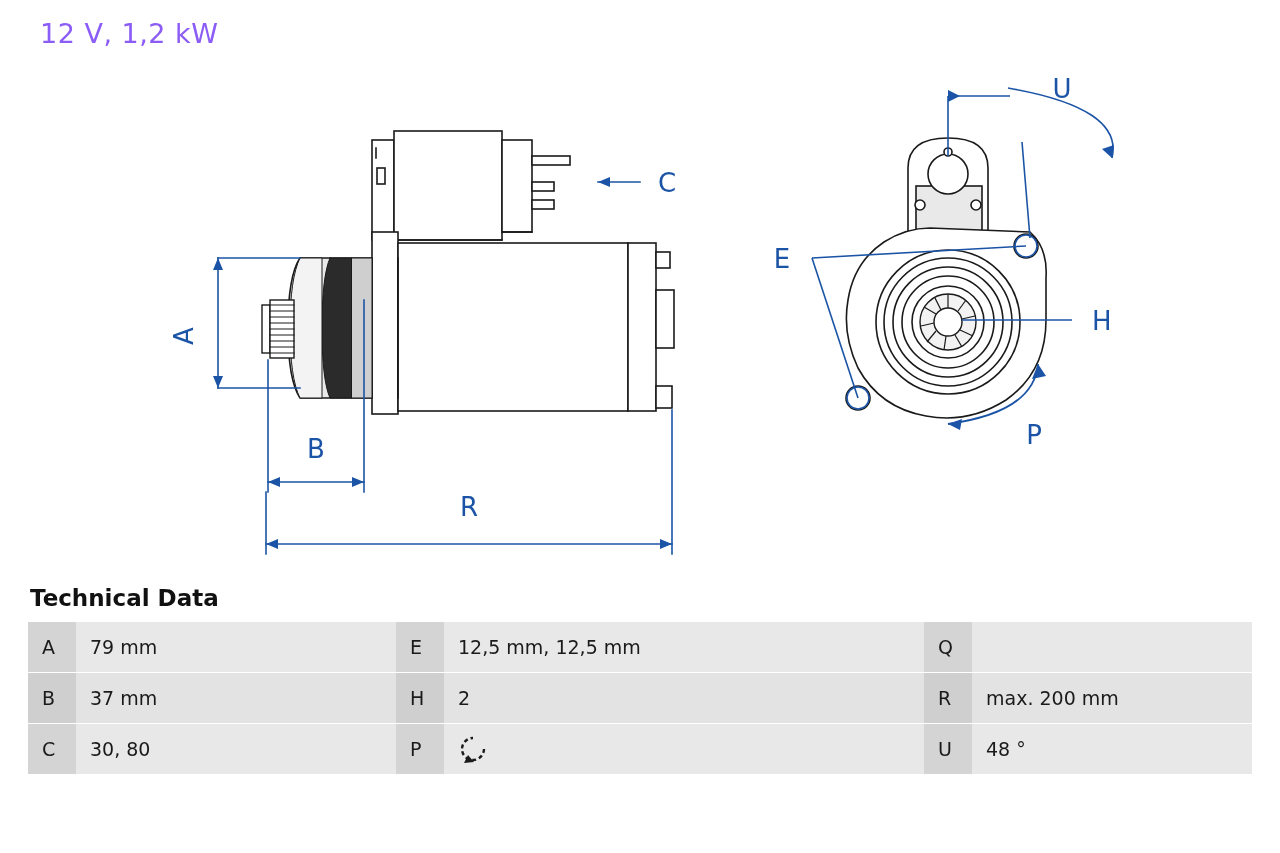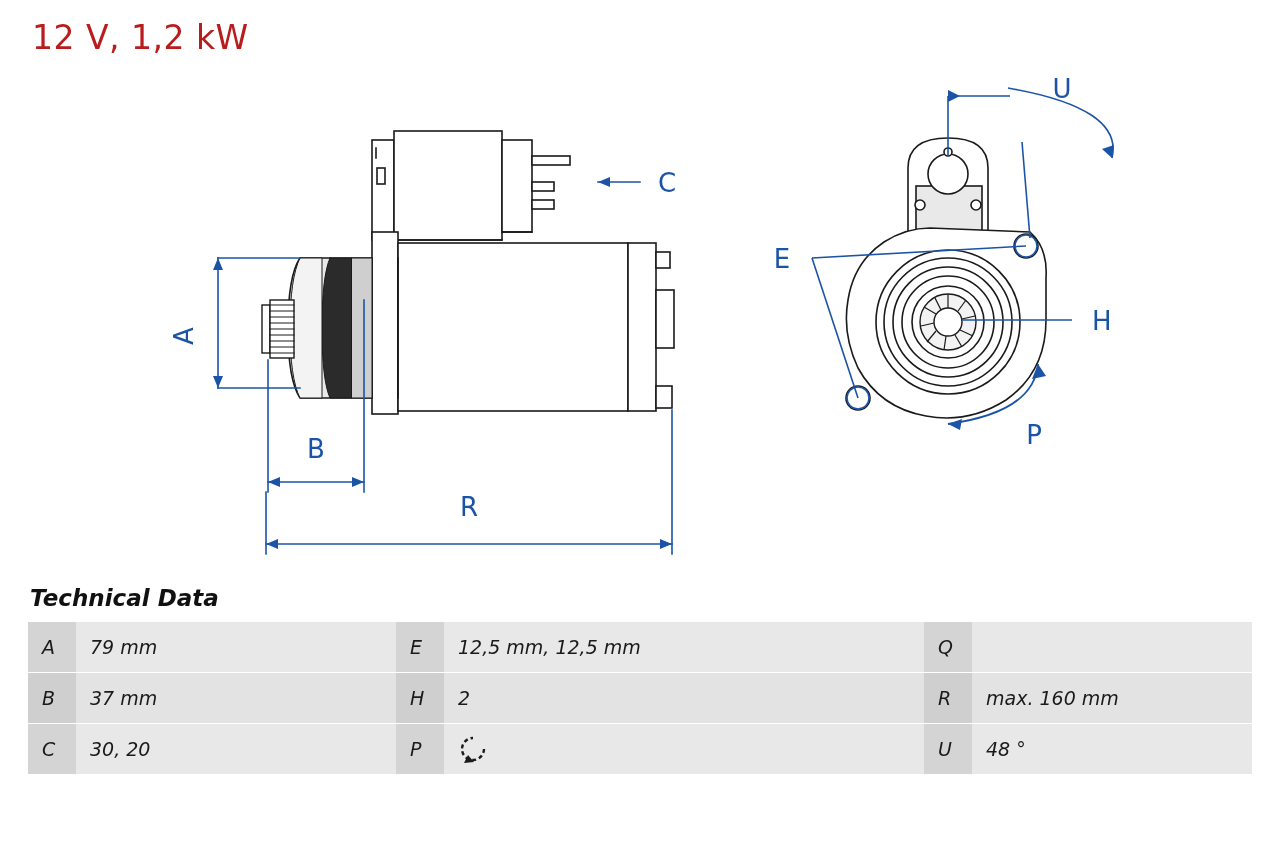--- a/index.html
+++ b/index.html
@@ -10,39 +10,38 @@
   body {
     width: 1280px;
     height: 853px;
     position: relative;
     font-family: "DejaVu Sans", "Liberation Sans", sans-serif;
     color: #1a1a1a;
     overflow: hidden;
   }
   #title {
     position: absolute;
-    left: 32px;
+    left: 40px;
     top: 18px;
-    font-size: 33px;
+    font-size: 27px;
     letter-spacing: 0.5px;
-    color: #b91c1c;
+    color: #8b5cf6;
   }
   #drawing {
     position: absolute;
     left: 0;
     top: 0;
     width: 1280px;
     height: 590px;
   }
   #tech-section {
     position: absolute;
     left: 28px;
     top: 585px;
     width: 1124px;
-    font-style: italic;
   }
   #tech-title {
     font-size: 23px;
     font-weight: bold;
     color: #111;
     margin: 0 0 10px 2px;
   }
   table.tech {
     border-collapse: collapse;
     width: 1224px;
@@ -266,25 +265,25 @@
         <td class="val">12,5 mm, 12,5 mm</td>
         <td class="key">Q</td>
         <td class="val"></td>
       </tr>
       <tr>
         <td class="key">B</td>
         <td class="val">37 mm</td>
         <td class="key">H</td>
         <td class="val">2</td>
         <td class="key">R</td>
-        <td class="val">max. 160 mm</td>
+        <td class="val">max. 200 mm</td>
       </tr>
       <tr>
         <td class="key">C</td>
-        <td class="val">30, 20</td>
+        <td class="val">30, 80</td>
         <td class="key">P</td>
         <td class="val">
           <span class="rot-icon">
             <svg viewBox="0 0 34 30" width="34" height="30">
               <path d="M26 15 A11 11 0 1 1 15 4" fill="none" stroke="#1a1a1a" stroke-width="2.4" stroke-dasharray="4 3"></path>
               <path d="M10 21 l-4 8 l10 -1 z" fill="#1a1a1a"></path>
             </svg>
           </span>
         </td>
         <td class="key">U</td>

